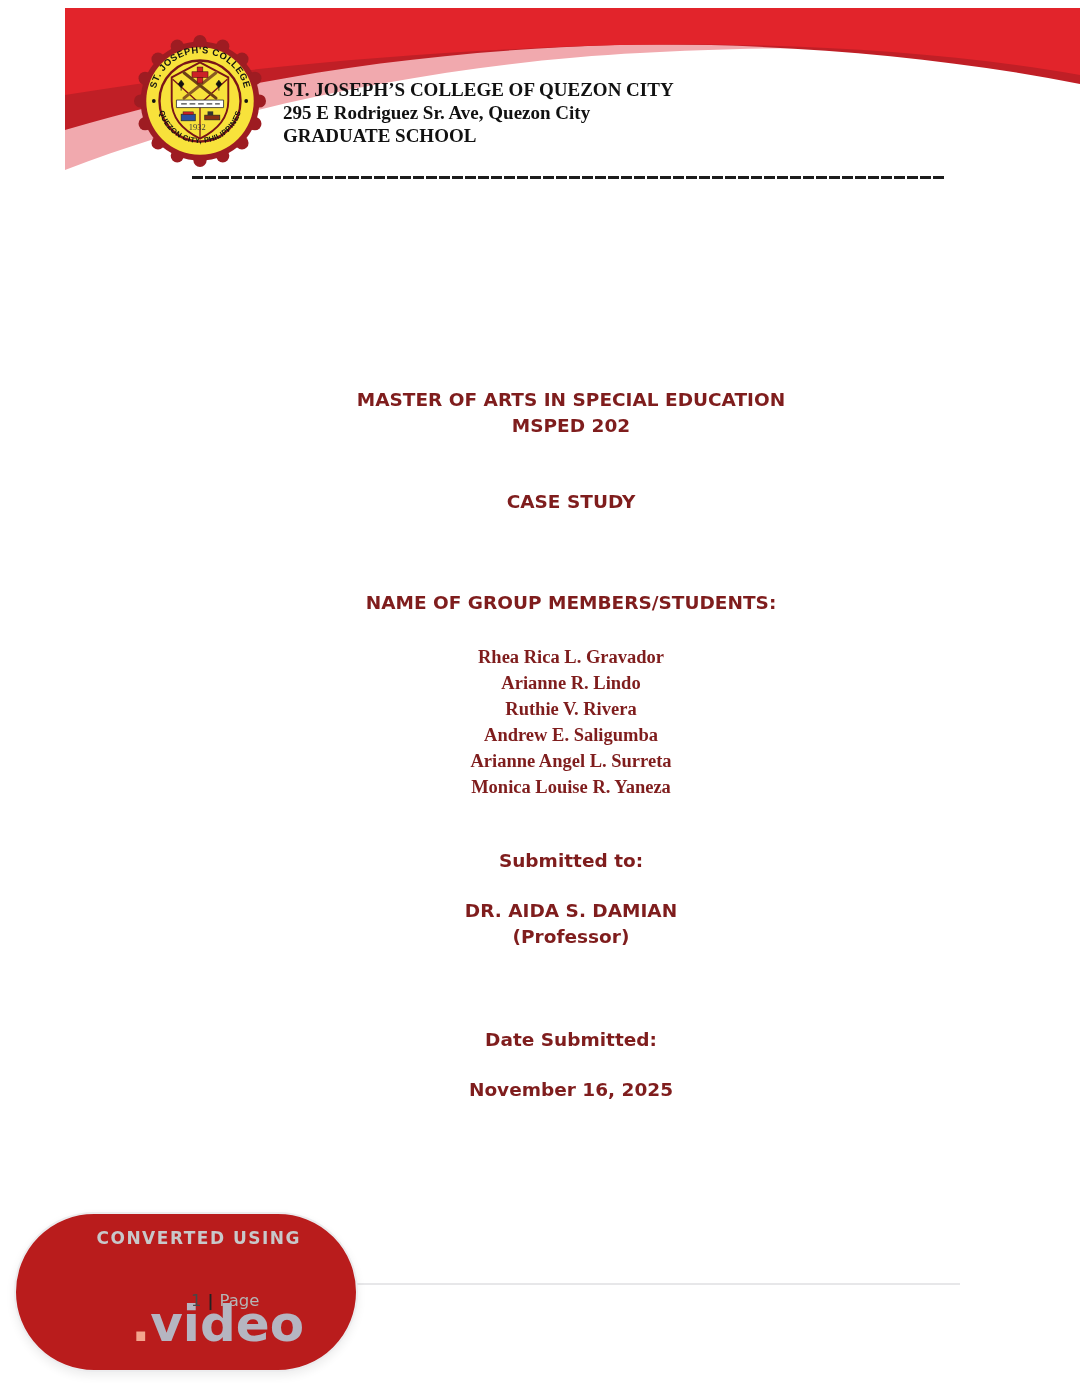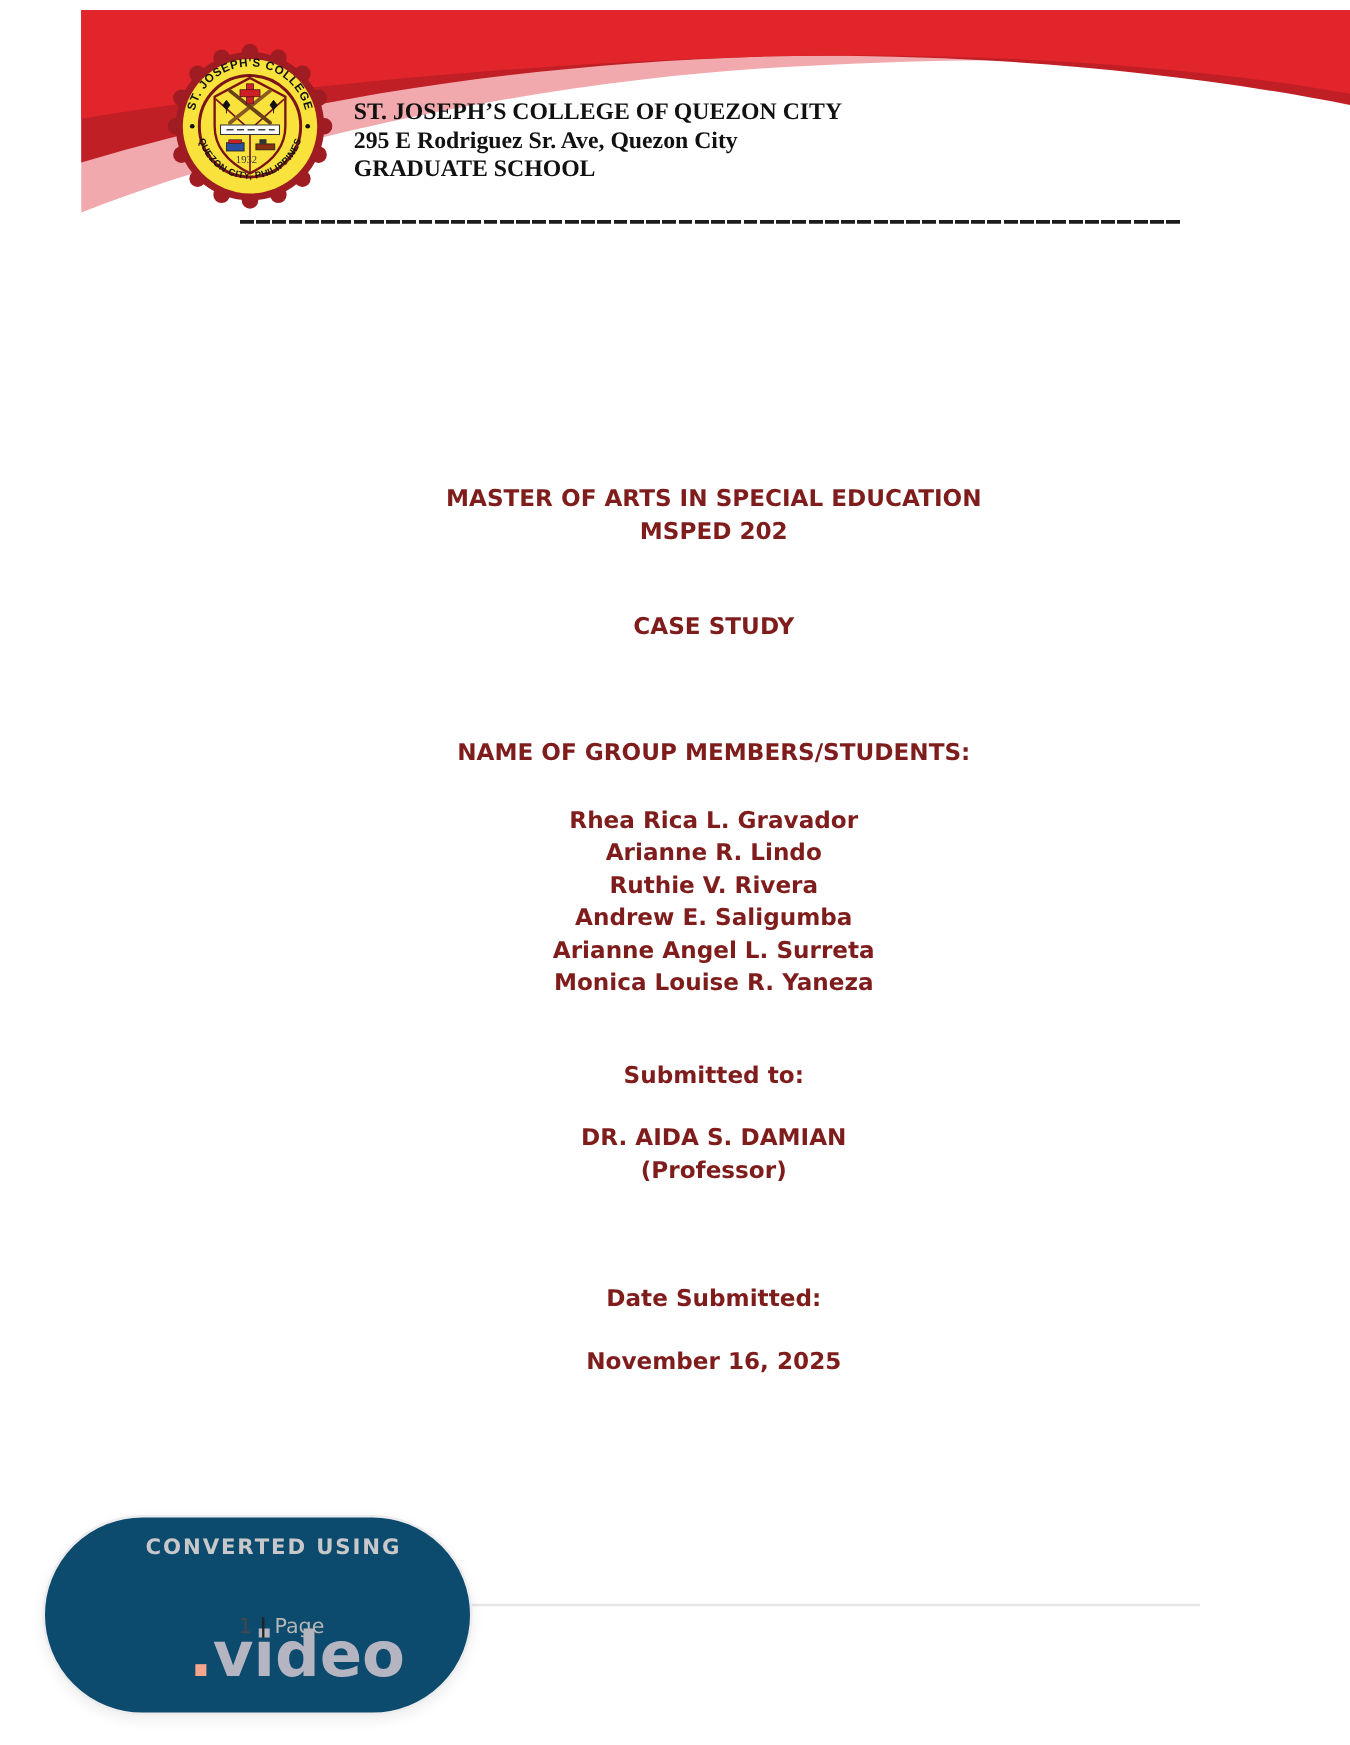--- a/index.html
+++ b/index.html
@@ -21,26 +21,26 @@
   }
   .hdr-rule{
     position:absolute;left:192px;top:176px;width:752px;height:3px;
     background:repeating-linear-gradient(90deg,#1c1c1c 0 11px,rgba(0,0,0,0) 11px 13px);
   }
   
   .bline{
     position:absolute;left:136px;width:870px;text-align:center;
     font-weight:bold;font-size:18.5px;line-height:26px;color:#7f1d1d;
   }
-  .members .m{line-height:26px;}
+  .members .m{line-height:26px;font-family:Liberation Serif, serif;}
   
   .foot-rule{position:absolute;left:130px;top:1283px;width:830px;height:2px;background:#e7e7e9;z-index:1;}
   .wm-pill{
-    position:absolute;left:34px;top:1212px;width:340px;height:156px;
-    background:#0c4a6e;border:2px solid #ececee;border-radius:80px;
+    position:absolute;left:14px;top:1212px;width:340px;height:156px;
+    background:#b91c1c;border:2px solid #ececee;border-radius:80px;
     box-shadow:0 4px 10px rgba(0,0,0,0.07);z-index:2;
   }
   .wm1{
     position:absolute;right:55px;top:14px;
     font-size:17px;letter-spacing:1.5px;font-weight:bold;color:#c8c8ca;
   }
   .wm2{
     position:absolute;right:52px;top:33px;line-height:1;
     font-size:50px;font-weight:bold;color:#b5b5c1;letter-spacing:0px;
   }

